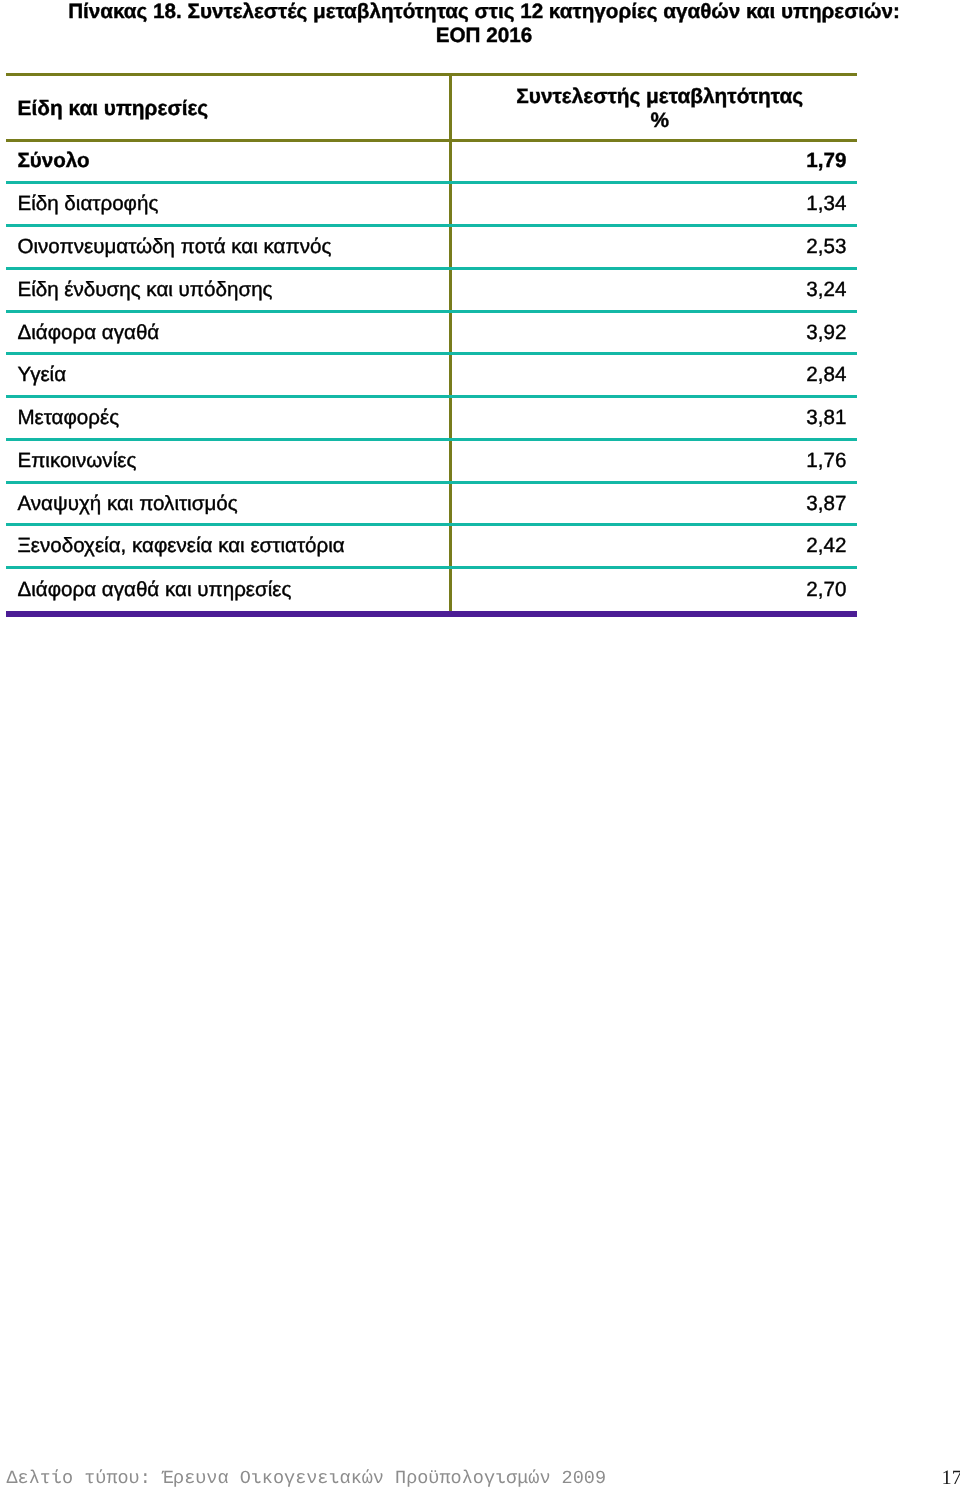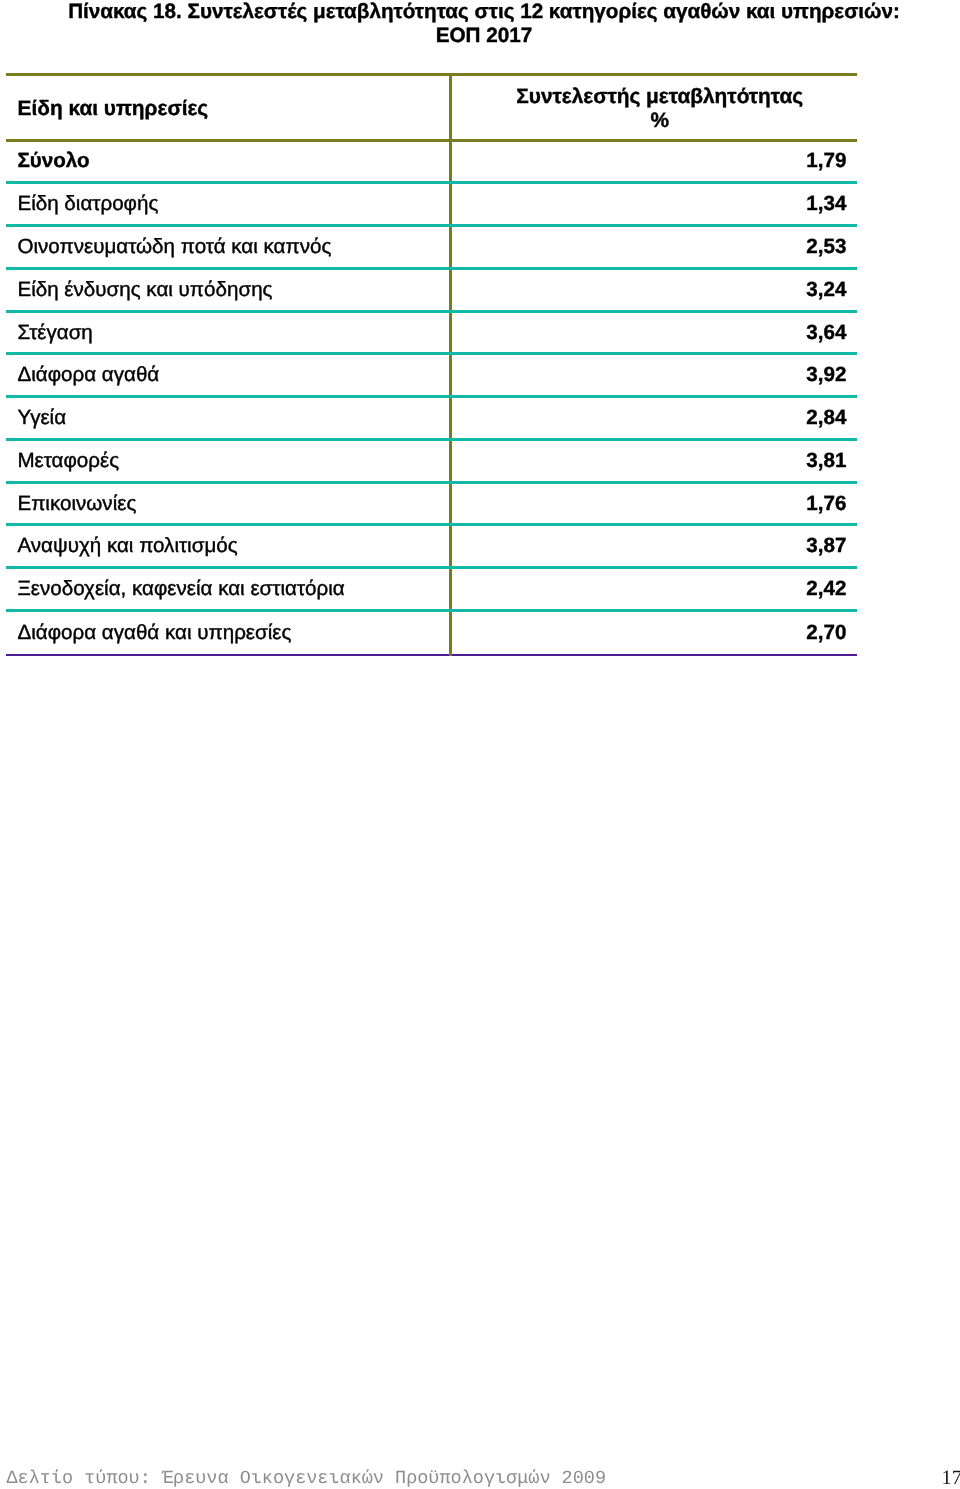--- a/index.html
+++ b/index.html
@@ -74,25 +74,24 @@
   .data-row td {
     height: 39.78px;
     padding: 0;
     border-bottom: 3px solid #14b8a6;
     vertical-align: middle;
   }
   .data-row td.v {
     border-left: 3.4px solid #787c1c;
     text-align: right;
     padding: 0 10.6px 0 0;
-    font-weight: bold;
   }
   .data-row td.l { padding: 0 0 0 11.4px; }
   .data-row.total td { font-weight: bold; }
-  .data-row.last td { border-bottom: 2px solid #4c1d95; height: 41.8px; }
+  .data-row.last td { border-bottom: 6px solid #4c1d95; height: 41.8px; }
 
   
   .footer {
     position: absolute;
     left: 6.5px;
     top: 1469.8px;
     font-family: Liberation Mono, monospace;
     font-size: 18.5px;
     line-height: 18.5px;
     color: #8d8d8d;
@@ -109,21 +108,21 @@
     white-space: nowrap;
   }
 </style>
 </head>
 <body>
 
 <div class="page">
 
   <div class="table-title">
     <span class="title-line">Πίνακας 18. Συντελεστές μεταβλητότητας στις 12 κατηγορίες αγαθών και υπηρεσιών:</span>
-    <span class="title-line">ΕΟΠ 2017</span>
+    <span class="title-line">ΕΟΠ 2016</span>
   </div>
 
   <table class="stat-table">
     <colgroup>
         <col class="c-label">
         <col class="c-value">
       </colgroup>
     <tbody>
       <tr class="thead-row">
         <td class="th-label">Είδη και υπηρεσίες</td>
@@ -140,24 +139,20 @@
           <td class="l">Είδη διατροφής</td>
           <td class="v">1,34</td>
         </tr>
         <tr class="data-row">
           <td class="l">Οινοπνευματώδη ποτά και καπνός</td>
           <td class="v">2,53</td>
         </tr>
         <tr class="data-row">
           <td class="l">Είδη ένδυσης και υπόδησης</td>
           <td class="v">3,24</td>
-        </tr>
-        <tr class="data-row">
-          <td class="l">Στέγαση</td>
-          <td class="v">3,64</td>
         </tr>
         <tr class="data-row">
           <td class="l">Διάφορα αγαθά</td>
           <td class="v">3,92</td>
         </tr>
         <tr class="data-row">
           <td class="l">Υγεία</td>
           <td class="v">2,84</td>
         </tr>
         <tr class="data-row">

